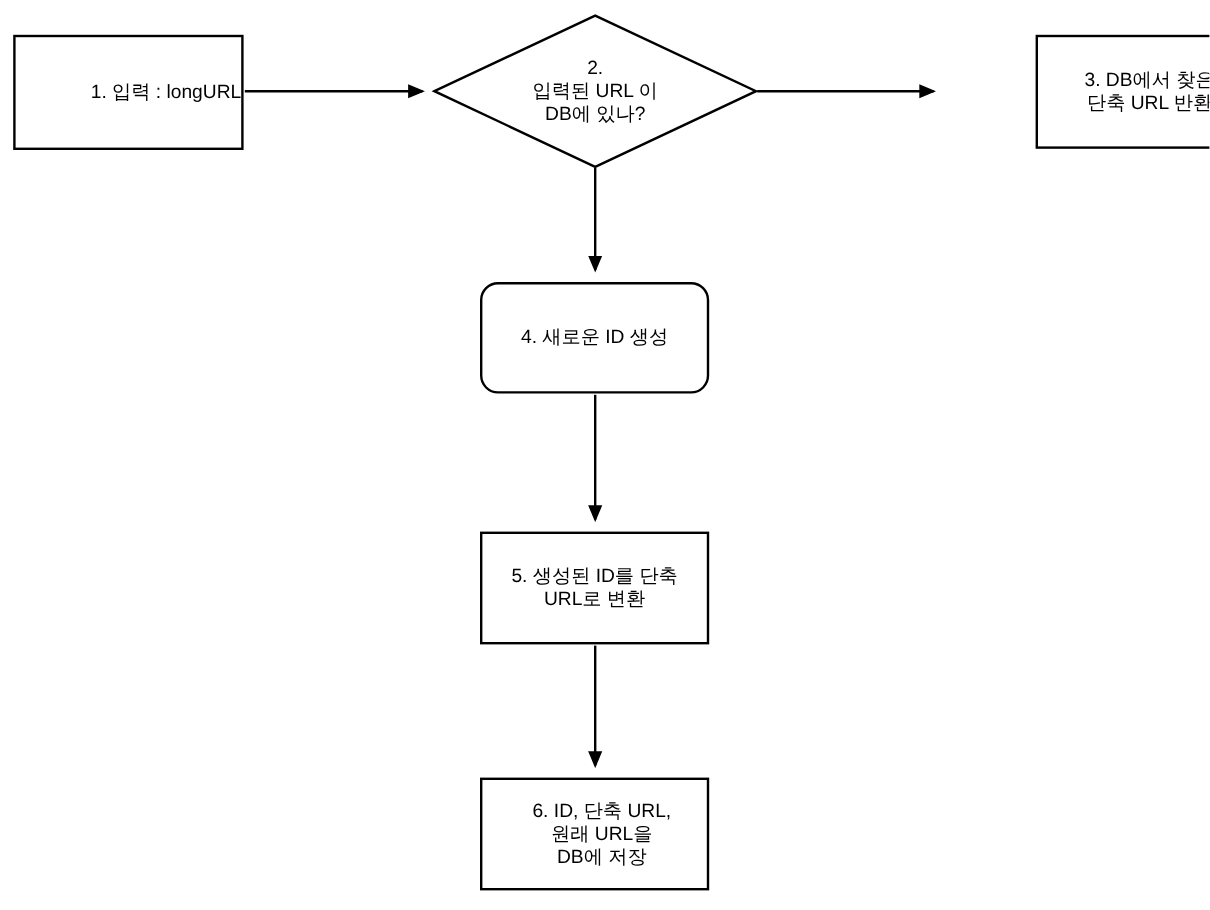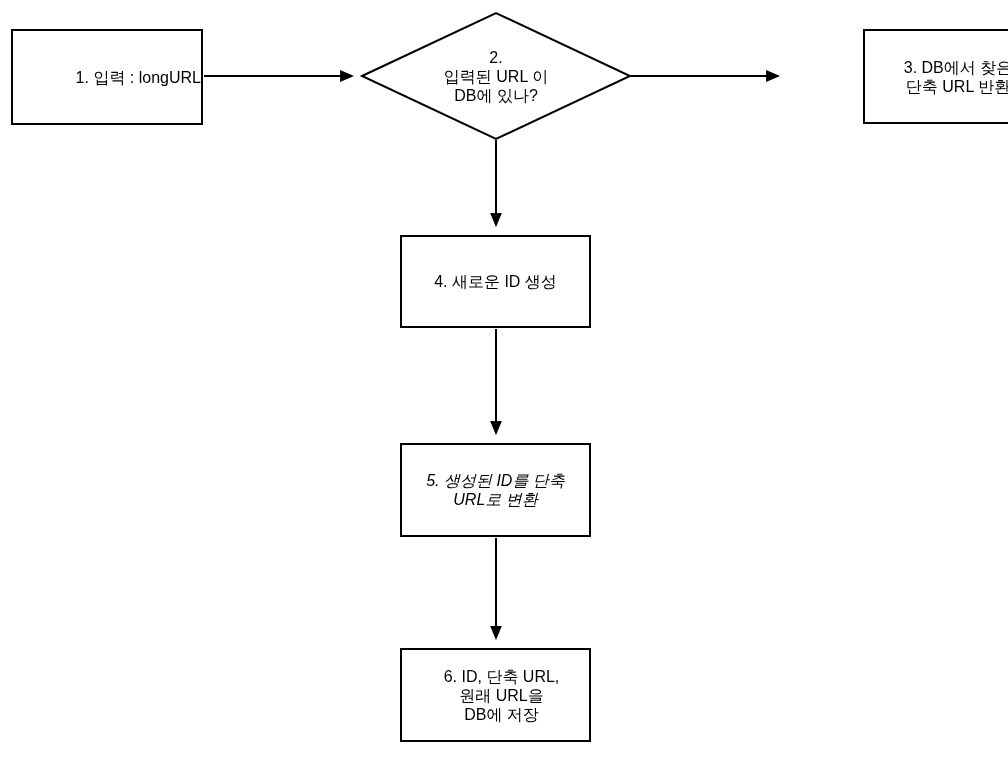--- a/index.html
+++ b/index.html
@@ -39,22 +39,22 @@
   }
 
   
   .diamond-text {
     background: transparent;
   }
 
   .n1 { left: 11px;  top: 29px;  width: 192px; height: 96px; justify-content: flex-end; }
   .n2 { left: 382px; top: 20px;  width: 228px; height: 113px; }
   .n3 { left: 828px; top: 29px;  width: 190px; height: 95px; margin-left: 35px; }
-  .n4 { left: 400px; top: 235px; width: 191px; height: 93px; }
-  .n5 { left: 400px; top: 443px; width: 191px; height: 94px; font-style: italic; }
+  .n4 { left: 400px; top: 235px; width: 191px; height: 93px; border-radius: 15px; }
+  .n5 { left: 400px; top: 443px; width: 191px; height: 94px; }
   .n6 { left: 400px; top: 648px; width: 191px; height: 94px; padding-left: 12px; }
 </style>
 </head>
 <body>
 
 <div class="canvas">
 
   <svg class="edge-layer" width="1008" height="758" viewBox="0 0 1008 758" xmlns="http://www.w3.org/2000/svg">
     <defs>
       <marker id="arrowhead" viewBox="0 0 10 10" refX="8.5" refY="5" markerWidth="7" markerHeight="7" orient="auto-start-reverse">

